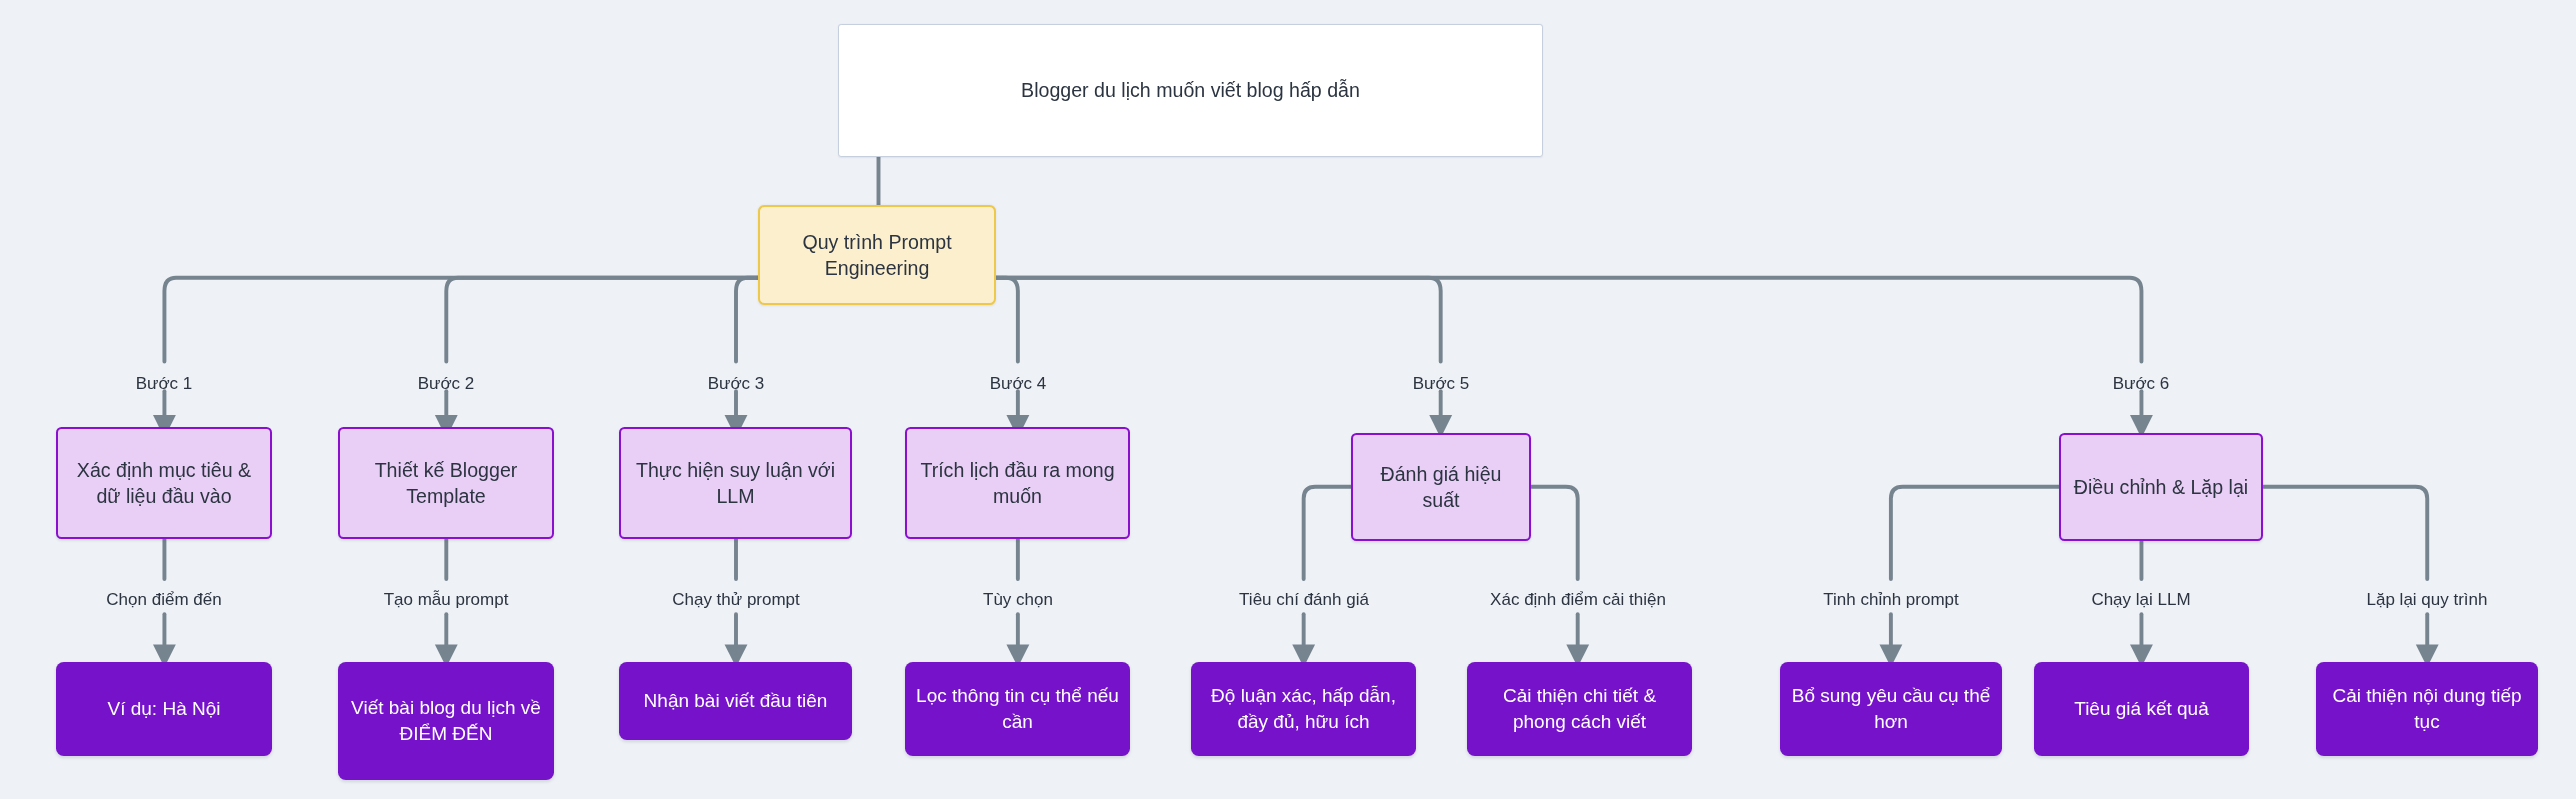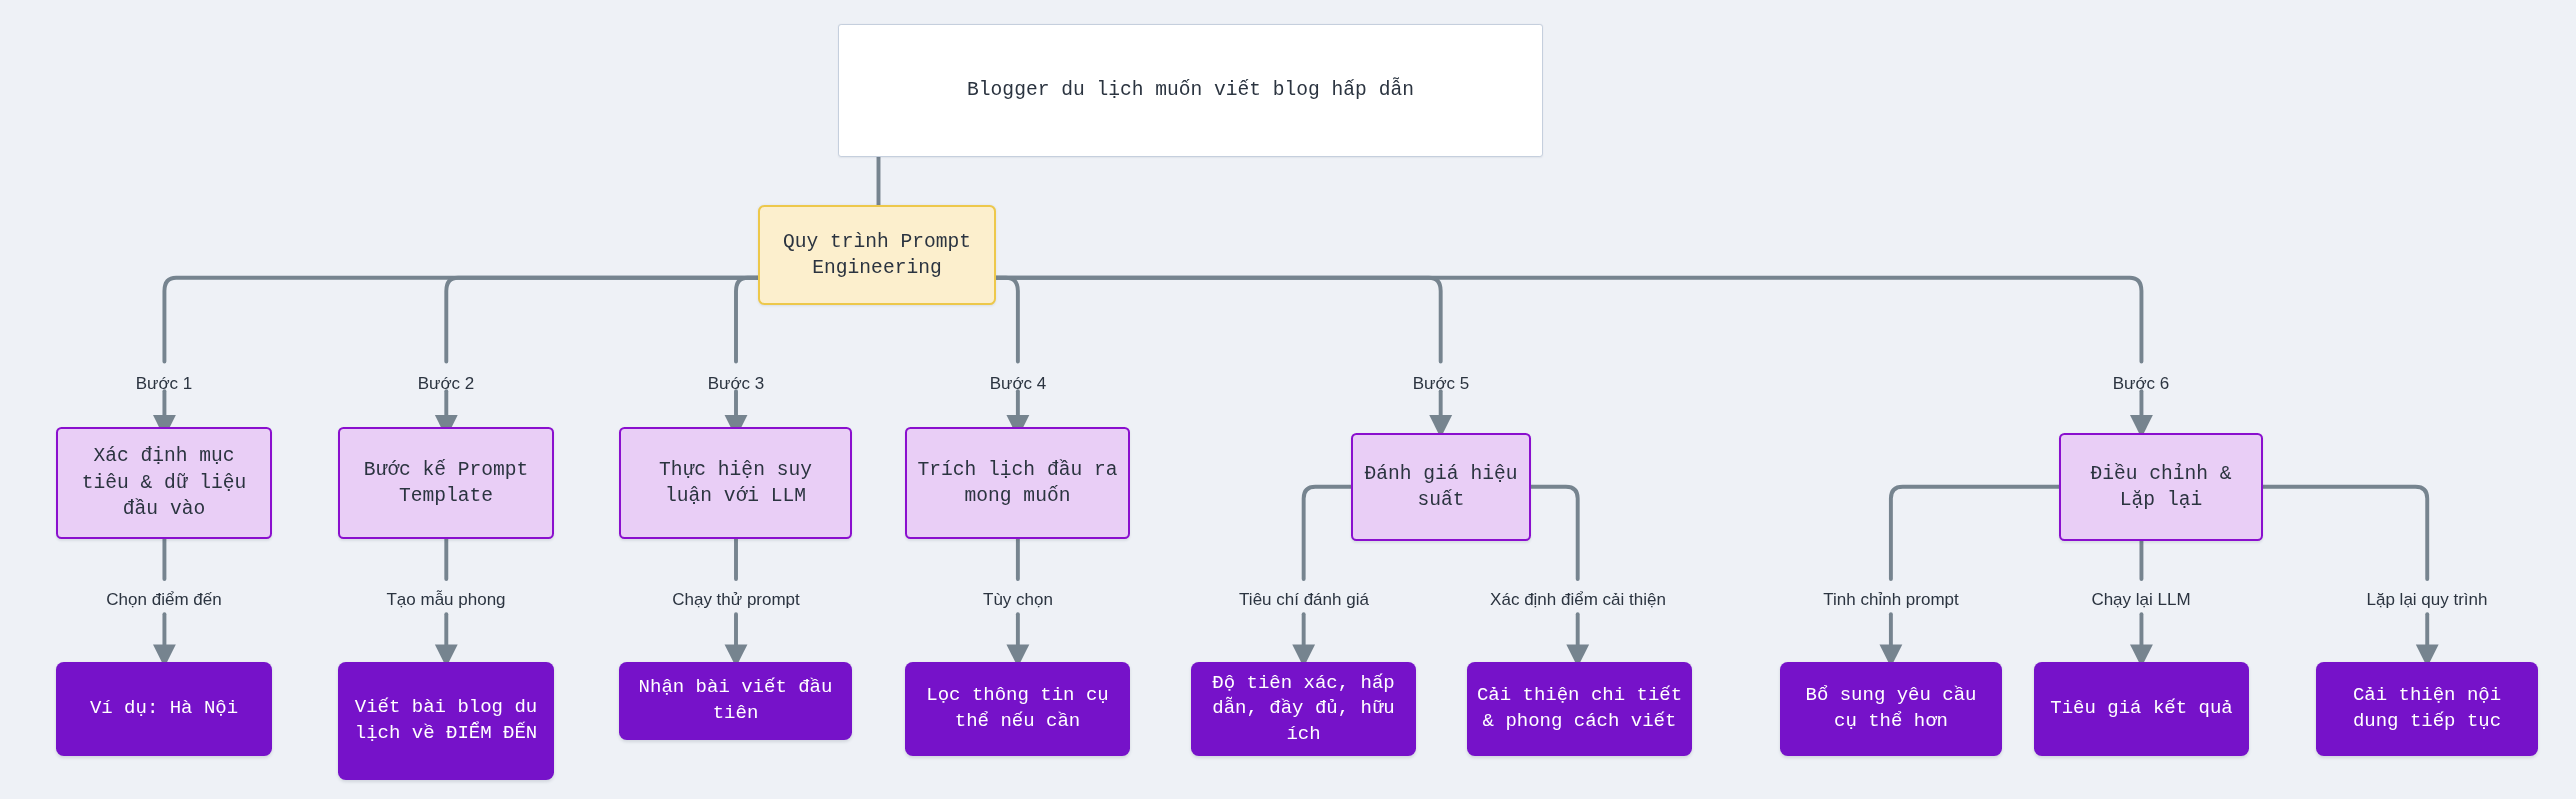--- a/index.html
+++ b/index.html
@@ -75,21 +75,21 @@
   }
 
   .edge-label {
     position: absolute;
     color: #2b3440;
     font-size: 17px;
     white-space: nowrap;
     transform: translateX(-50%);
     text-align: center;
   }
-  .nlabel { display: block; padding: 0 9.4px; font-family: Liberation Mono, monospace; }
+  .nlabel { display: block; padding: 0 9.4px; }
 </style>
 </head>
 <body>
 
 <div id="stage">
 
   <svg id="wires" viewBox="0 0 3290 1021" preserveAspectRatio="none">
     <defs>
       <marker id="arw" viewBox="0 0 12 12" refX="6" refY="6" markerWidth="7" markerHeight="7" orient="auto-start-reverse">
         <path d="M1,1 L11,6 L1,11 z" fill="#76848f"></path>
@@ -150,37 +150,37 @@
   <div class="edge-label" style="left:446px; top:374px;">Bước 2</div>
   <div class="edge-label" style="left:736px; top:374px;">Bước 3</div>
   <div class="edge-label" style="left:1018px; top:374px;">Bước 4</div>
   <div class="edge-label" style="left:1441px; top:374px;">Bước 5</div>
   <div class="edge-label" style="left:2141px; top:374px;">Bước 6</div>
 
   <div class="node node-step" style="left:56px; top:427px; width:216px; height:112px;">
     <span class="nlabel">Xác định mục tiêu &amp; dữ liệu đầu vào</span>
   </div>
   <div class="node node-step" style="left:338px; top:427px; width:216px; height:112px;">
-    <span class="nlabel">Bước kế Prompt Template</span>
+    <span class="nlabel">Thiết kế Blogger Template</span>
   </div>
   <div class="node node-step" style="left:619px; top:427px; width:233px; height:112px;">
     <span class="nlabel">Thực hiện suy luận với LLM</span>
   </div>
   <div class="node node-step" style="left:905px; top:427px; width:225px; height:112px;">
     <span class="nlabel">Trích lịch đầu ra mong muốn</span>
   </div>
   <div class="node node-step" style="left:1351px; top:433px; width:180px; height:108px;">
     <span class="nlabel">Đánh giá hiệu suất</span>
   </div>
   <div class="node node-step" style="left:2059px; top:433px; width:204px; height:108px;">
     <span class="nlabel">Điều chỉnh &amp; Lặp lại</span>
   </div>
 
   <div class="edge-label" style="left:164px; top:590px;">Chọn điểm đến</div>
-  <div class="edge-label" style="left:446px; top:590px;">Tạo mẫu phong</div>
+  <div class="edge-label" style="left:446px; top:590px;">Tạo mẫu prompt</div>
   <div class="edge-label" style="left:736px; top:590px;">Chạy thử prompt</div>
   <div class="edge-label" style="left:1018px; top:590px;">Tùy chọn</div>
   <div class="edge-label" style="left:1304px; top:590px;">Tiêu chí đánh giá</div>
   <div class="edge-label" style="left:1578px; top:590px;">Xác định điểm cải thiện</div>
   <div class="edge-label" style="left:1891px; top:590px;">Tinh chỉnh prompt</div>
   <div class="edge-label" style="left:2141px; top:590px;">Chạy lại LLM</div>
   <div class="edge-label" style="left:2427px; top:590px;">Lặp lại quy trình</div>
 
   <div class="node node-leaf" style="left:56px; top:662px; width:216px; height:94px;">
     <span class="nlabel">Ví dụ: Hà Nội</span>
@@ -188,21 +188,21 @@
   <div class="node node-leaf" style="left:338px; top:662px; width:216px; height:118px;">
     <span class="nlabel">Viết bài blog du lịch về ĐIỂM ĐẾN</span>
   </div>
   <div class="node node-leaf" style="left:619px; top:662px; width:233px; height:78px;">
     <span class="nlabel">Nhận bài viết đầu tiên</span>
   </div>
   <div class="node node-leaf" style="left:905px; top:662px; width:225px; height:94px;">
     <span class="nlabel">Lọc thông tin cụ thể nếu cần</span>
   </div>
   <div class="node node-leaf" style="left:1191px; top:662px; width:225px; height:94px;">
-    <span class="nlabel">Độ tiên xác, hấp dẫn, đầy đủ, hữu ích</span>
+    <span class="nlabel">Độ luận xác, hấp dẫn, đầy đủ, hữu ích</span>
   </div>
   <div class="node node-leaf" style="left:1467px; top:662px; width:225px; height:94px;">
     <span class="nlabel">Cải thiện chi tiết &amp; phong cách viết</span>
   </div>
   <div class="node node-leaf" style="left:1780px; top:662px; width:222px; height:94px;">
     <span class="nlabel">Bổ sung yêu cầu cụ thể hơn</span>
   </div>
   <div class="node node-leaf" style="left:2034px; top:662px; width:215px; height:94px;">
     <span class="nlabel">Tiêu giá kết quả</span>
   </div>

